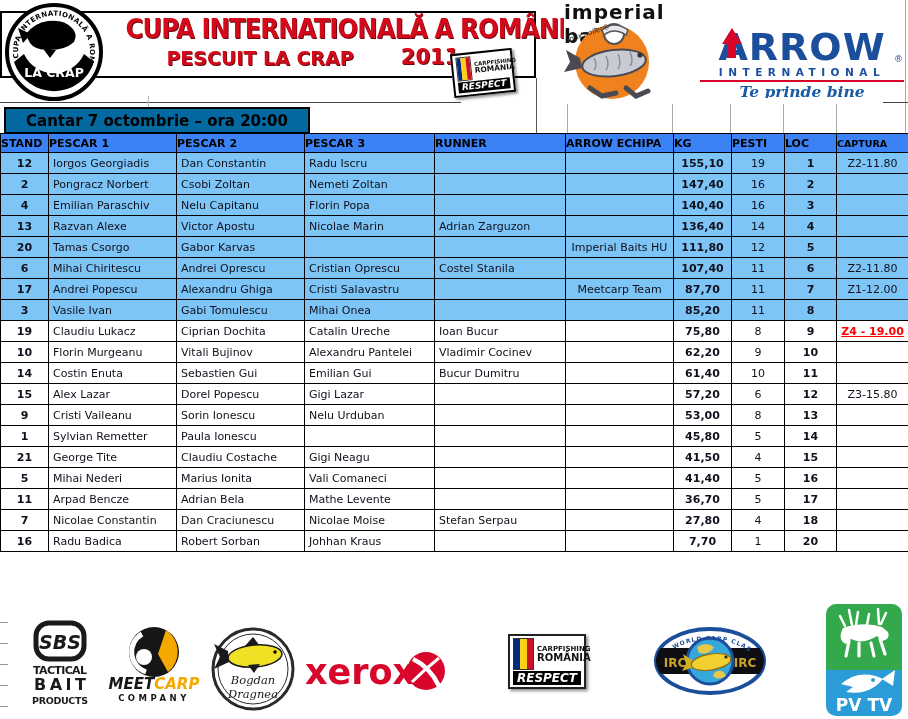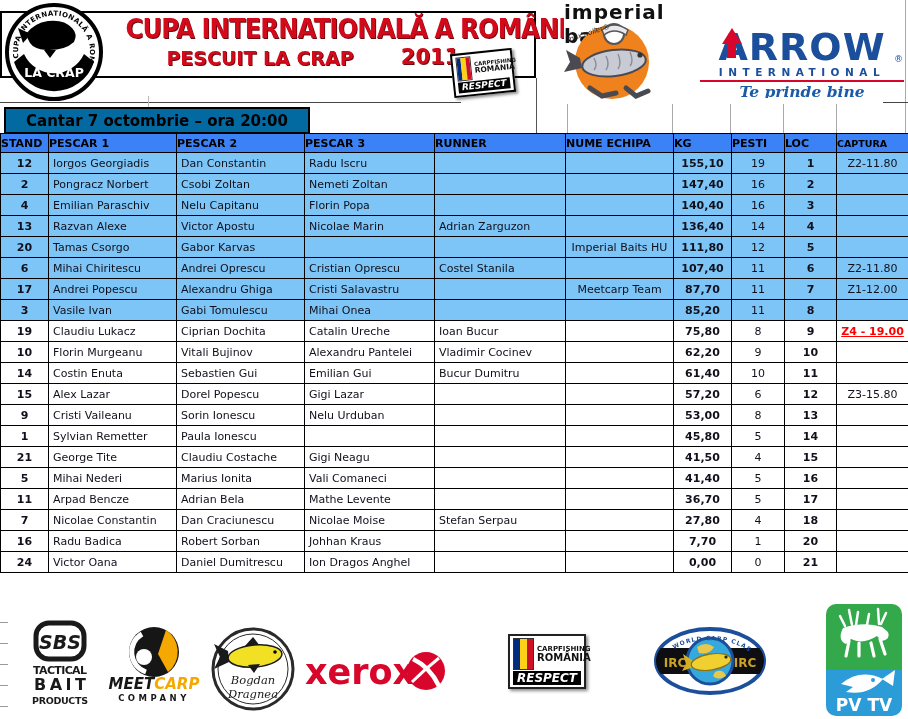--- a/index.html
+++ b/index.html
@@ -148,21 +148,21 @@
       <col style="width:52px">
         <col style="width:72px">
     </colgroup>
     <thead>
       <tr>
         <th>STAND</th>
         <th>PESCAR 1</th>
         <th>PESCAR 2</th>
         <th>PESCAR 3</th>
         <th>RUNNER</th>
-        <th>NUME ECHIPA</th>
+        <th>ARROW ECHIPA</th>
         <th>KG</th>
         <th>PESTI</th>
         <th>LOC</th>
         <th class="small">CAPTURA</th>
       </tr>
     </thead>
     <tbody>
         <tr class="hl">
       <td class="c b">12</td>
       <td class="name">Iorgos Georgiadis</td>
@@ -382,32 +382,20 @@
         <tr>
       <td class="c b">16</td>
       <td class="name">Radu Badica</td>
       <td class="name">Robert Sorban</td>
       <td class="name">Johhan Kraus</td>
       <td class="name"></td>
       <td class="c"></td>
       <td class="c b">7,70</td>
       <td class="c">1</td>
       <td class="c b">20</td>
-      <td class="c"></td>
-    </tr>
-        <tr>
-      <td class="c b">24</td>
-      <td class="name">Victor Oana</td>
-      <td class="name">Daniel Dumitrescu</td>
-      <td class="name">Ion Dragos Anghel</td>
-      <td class="name"></td>
-      <td class="c"></td>
-      <td class="c b">0,00</td>
-      <td class="c">0</td>
-      <td class="c b">21</td>
       <td class="c"></td>
     </tr>
       </tbody>
   </table>
 
   <div class="stub" style="top:622px;"></div>
   <div class="stub" style="top:643px;"></div>
   <div class="stub" style="top:664px;"></div>
   <div class="stub" style="top:685px;"></div>
   <div class="stub" style="top:706px;"></div>

